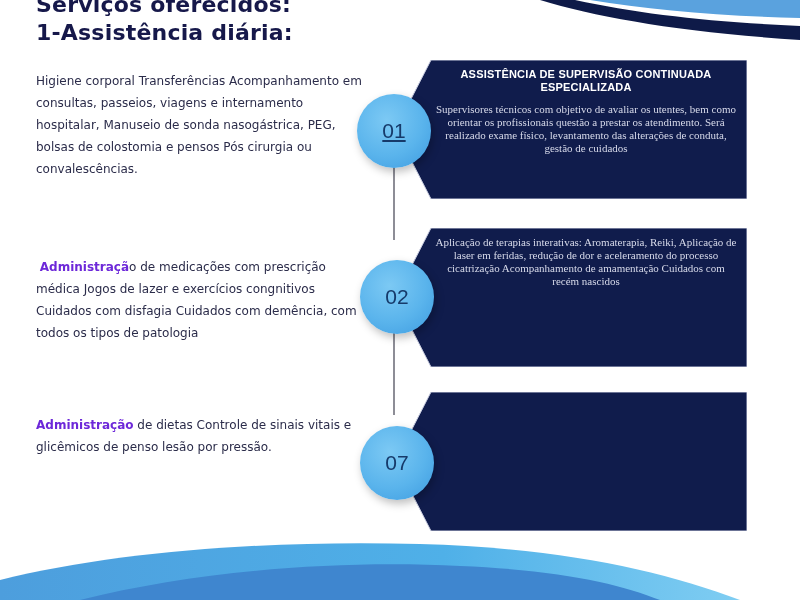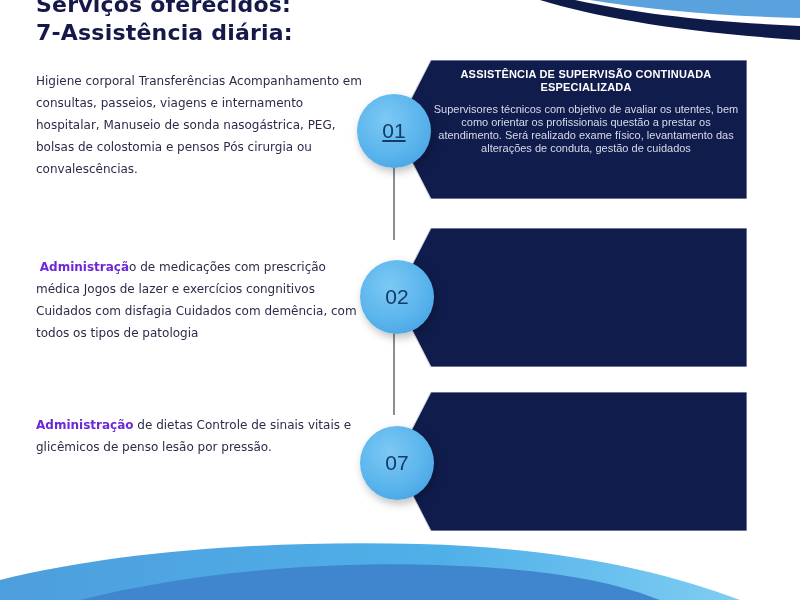--- a/index.html
+++ b/index.html
@@ -14,41 +14,41 @@
     .p1 { top:70px; }
     .p2 { top:256px; }
     .p3 { top:414px; }
     .connector { position:absolute; left:393px; width:2px; background:#8d8d96; }
     .c1 { top:160px; height:80px; }
     .c2 { top:330px; height:85px; }
     .card { position:absolute; left:411px; width:336px; height:158px; }
     .card svg { position:absolute; left:0; top:0; }
     .card-inner { position:absolute; left:22px; right:8px; top:8px; text-align:center; color:#e4e6f2; }
     .card-title { font-family:"Liberation Sans", sans-serif; font-weight:bold; font-size:11px; line-height:13px; color:#ffffff; margin-bottom:9px; letter-spacing:0.2px; }
-    .card-body { font-family:Liberation Sans, sans-serif; font-size:11px; line-height:13px; color:#d7daea; }
+    .card-body { font-family:Liberation Serif, serif; font-size:11px; line-height:13px; color:#d7daea; }
     .card3 .card-inner { top:16px; }
     .k1 { top:60px; }
     .k2 { top:228px; }
     .k3 { top:392px; }
     .circle { position:absolute; width:74px; height:74px; border-radius:50%; background:radial-gradient(circle at 40% 35%, #7cc9f4 0%, #5ab4ec 55%, #3d9be0 100%); box-shadow:2px 4px 8px rgba(0,0,0,0.25); display:flex; align-items:center; justify-content:center; font-family:"Liberation Sans", sans-serif; font-size:21px; color:#163a6a; }
     .o1 { left:357px; top:94px;text-decoration:underline; }
     .o2 { left:360px; top:260px; }
     .o3 { left:360px; top:426px; }
   </style>
 </head>
 <body>
 
 <svg class="top-wave" viewBox="0 0 800 60" width="800" height="60">
   <path d="M540 0 C600 18 680 32 800 40 L800 0 Z" fill="#0e1a48"></path>
   <path d="M575 0 C640 14 710 22 800 26 L800 0 Z" fill="#ffffff"></path>
   <path d="M590 0 C650 10 720 16 800 18 L800 0 Z" fill="#5aa2de"></path>
 </svg>
 
 <div class="title title1">Serviços oferecidos:</div>
-<div class="title title2">7-Assistência diária:</div>
+<div class="title title2">1-Assistência diária:</div>
 
 <div class="para p1">Higiene corporal Transferências Acompanhamento em consultas, passeios, viagens e internamento hospitalar, Manuseio de sonda nasogástrica, PEG, bolsas de colostomia e pensos Pós cirurgia ou convalescências.</div>
 <div class="para p2">&nbsp;<b>Administraçã</b><span>o de medicações com prescrição médica Jogos de lazer e exercícios congnitivos Cuidados com disfagia Cuidados com demência, com todos os tipos de patologia</span></div>
 <div class="para p3"><b>Administração</b><span> de dietas Controle de sinais vitais e glicêmicos de penso lesão por pressão.</span></div>
 
 <div class="connector c1"></div>
 <div class="connector c2"></div>
 
 <div class="card k1">
   <svg width="336" height="139" viewBox="0 0 336 139">
@@ -58,20 +58,21 @@
     <div class="card-title">ASSISTÊNCIA DE SUPERVISÃO CONTINUADA ESPECIALIZADA</div>
     <div class="card-body">Supervisores técnicos com objetivo de avaliar os utentes, bem como orientar os profissionais questão a prestar os atendimento. Será realizado exame físico, levantamento das alterações de conduta, gestão de cuidados</div>
   </div>
 </div>
 
 <div class="card k2">
   <svg width="336" height="139" viewBox="0 0 336 139">
     <polygon points="20,0 336,0 336,139 20,139 0,100 0,39" fill="#101c4c" stroke="#c9cde0" stroke-width="1"></polygon>
   </svg>
   <div class="card-inner">
+    <div class="card-body">Aplicação de terapias interativas:  Aromaterapia, Reiki, Aplicação de laser em feridas, redução de dor e aceleramento do processo cicatrização Acompanhamento de amamentação Cuidados com recém nascidos</div>
   </div>
 </div>
 
 <div class="card k3 card3">
   <svg width="336" height="139" viewBox="0 0 336 139">
     <polygon points="20,0 336,0 336,139 20,139 0,100 0,39" fill="#101c4c" stroke="#c9cde0" stroke-width="1"></polygon>
   </svg>
 </div>
 
 <div class="circle o1">01</div>

